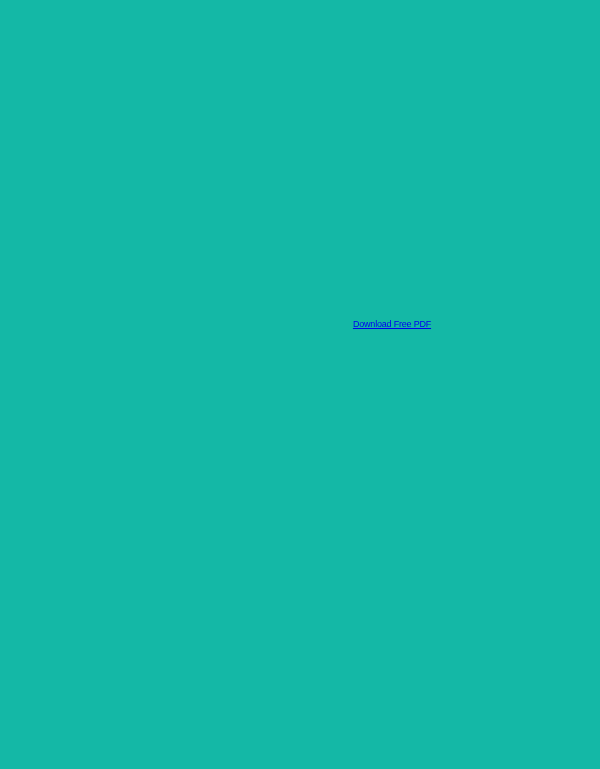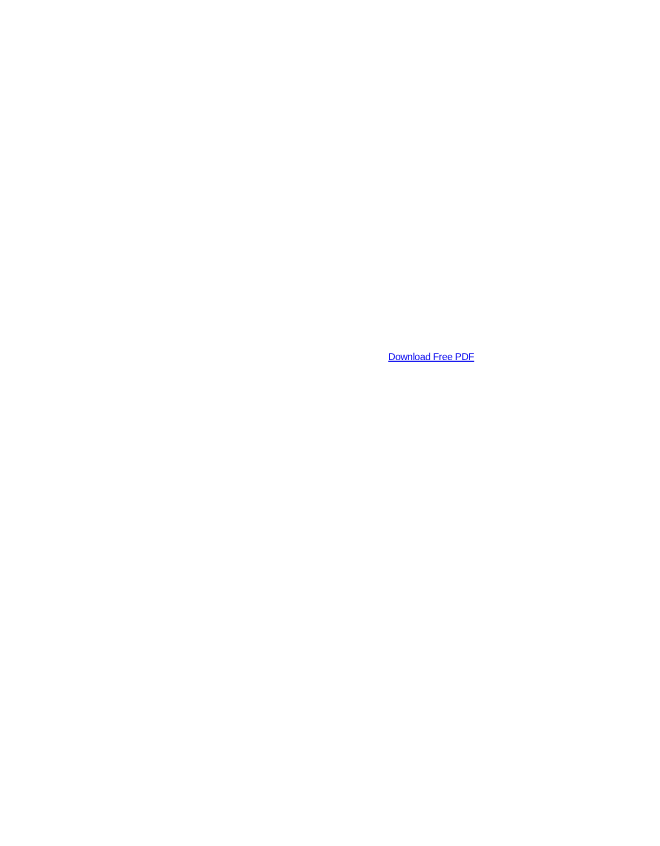--- a/index.html
+++ b/index.html
@@ -10,21 +10,21 @@
   body {
     width: 600px;
     height: 769px;
     overflow: hidden;
     font-family: "Liberation Sans", sans-serif;
   }
   .page {
     position: relative;
     width: 600px;
     height: 769px;
-    background: #ffffff;
+    background: #14b8a6;
   }
   .link-block {
     position: absolute;
     left: 325px;
     top: 318px;
     width: 134px;
     height: 13px;
     display: flex;
     align-items: center;
     justify-content: center;

